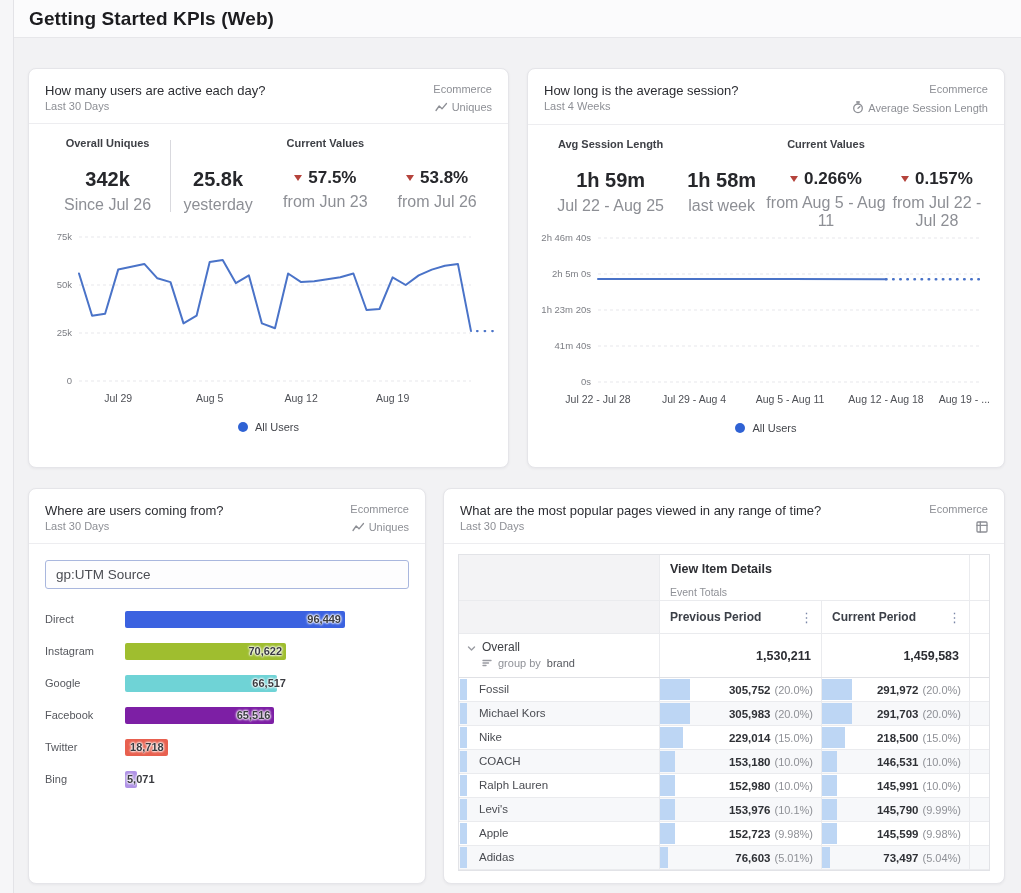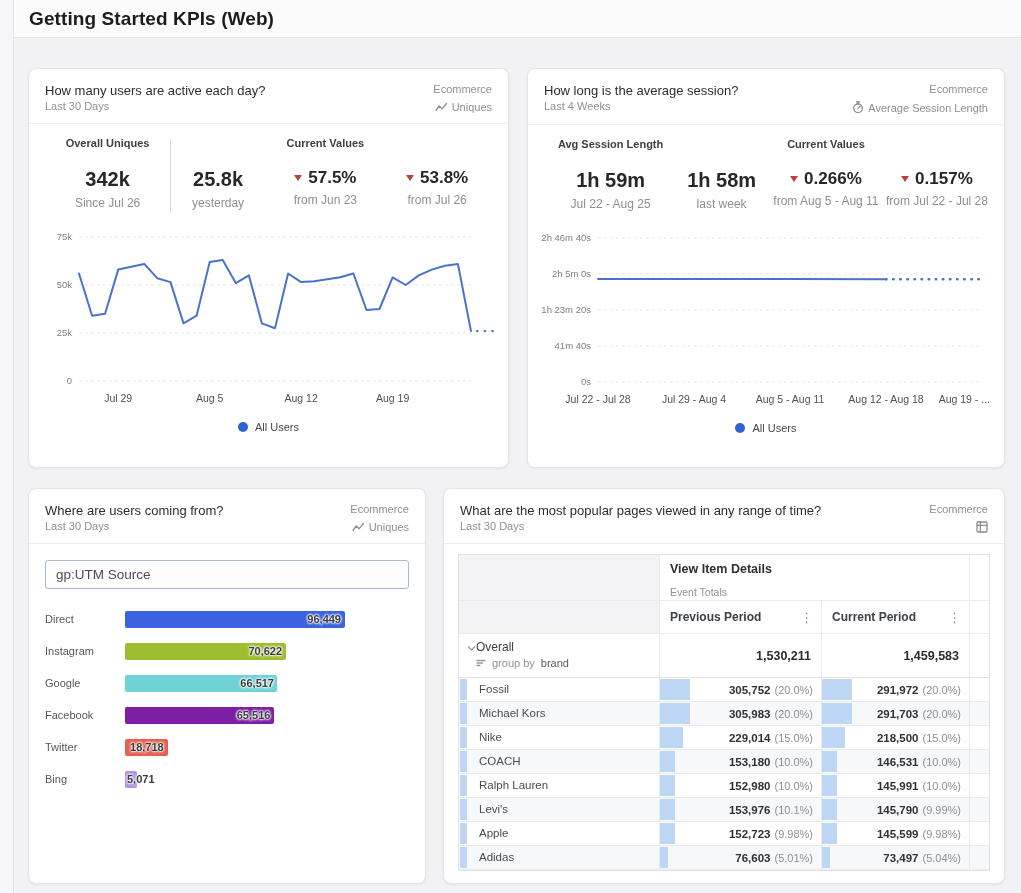--- a/index.html
+++ b/index.html
@@ -23,21 +23,21 @@
   .ph-sub{font-size:11px;color:#8d8f95;margin-top:2px}
   .ph-meta{text-align:right;font-size:11px;color:#8d8f95;flex:none;padding-left:10px}
   .ph-meta .m2{margin-top:6px;display:flex;align-items:center;gap:4px;justify-content:flex-end}
 
   .stats-row{display:flex;align-items:stretch;padding:13px 16px 2px;height:78px;box-sizing:content-box}
   .stat{text-align:center}
   .stat .slabel{font-size:11px;font-weight:700;color:#3e4046;height:15px}
   .stat .svalue{margin-top:16px;display:flex;align-items:center;justify-content:center;gap:6px;font-weight:700;color:#26272b}
   .stat .svalue.big{font-size:20px}
   .stat .svalue.mid{font-size:17px}
-  .stat .ssub{font-size:12px;color:#8d8f95;margin-top:5px}
+  .stat .ssub{font-size:16px;color:#8d8f95;margin-top:5px}
   .stat-div{width:1px;background:#d9d9de;margin:3px 0}
   .c1{flex:0 0 28%}.c2{flex:0 0 21%}.c3{flex:0 0 27%}.c4{flex:0 0 23%}
   .down-arrow{width:0;height:0;border-left:4px solid transparent;border-right:4px solid transparent;border-top:6px solid #b5433c;display:inline-block}
 
   svg.chart{display:block;margin:6px 6px 0 6px}
   .ytick{font-size:9.5px;fill:#7c7e84}
   .xtick{font-size:10.5px;fill:#4e5056}
   .legend{display:flex;justify-content:center;align-items:center;gap:7px;margin-top:8px;font-size:11px;color:#44464c}
   .legend .dot{width:10px;height:10px;border-radius:50%}
 
@@ -59,21 +59,21 @@
   .c-end{flex:1;border-left:1px solid #eaebee}
   .hrow1{height:46px}
   .hrow1 .c-name,.hrow2 .c-name{background:#f3f3f5}
   .group-head{padding:7px 0 0 10px}
   .group-head .gh1{font-size:12.5px;font-weight:700;color:#2e2f34}
   .group-head .gh2{font-size:10.5px;color:#8f9197;margin-top:10px}
   .hrow2{height:33px}
   .col-h{display:flex;align-items:center;justify-content:space-between;padding:0 8px 0 10px;font-size:12px;font-weight:700;color:#3c4048;height:100%}
   .kebab{color:#7a87a8;font-size:13px;font-weight:400;cursor:pointer}
   .orow{height:44px;border-bottom:1px solid #e0e1e5}
-  .orow .c-name{padding:6px 0 0 8px;display:flex;}
+  .orow .c-name{padding:6px 0 0 8px;display:flex;gap:6px}
   .oname{font-size:12px;color:#3e4045}
   .ogroup{display:flex;align-items:center;gap:6px;margin-top:3px;font-size:11px;color:#8f9197}
   .ogroup b{color:#55585e;font-weight:400}
   .oval{display:flex;align-items:center;justify-content:flex-end;padding-right:10px;font-size:12.5px;font-weight:700;color:#2c2d32}
   .trow.data{height:24px}
   .trow.data.alt{background:#f7f8fa}
   .trow.data.alt .c-end{background:#f7f8fa}
   .row-strip{position:absolute;left:1px;top:1px;bottom:1px;width:7px;background:#bdd6f4}
   .brand{font-size:11.5px;color:#4a4c52;padding-left:20px;line-height:23px;display:block}
   .tc.val{position:relative;display:flex;align-items:center;justify-content:flex-end;gap:4px;padding-right:8px}
@@ -262,21 +262,21 @@
           <div class="bar-label">Instagram</div>
           <div class="bar-track">
             <div class="bar-fill" style="width: 161.1px; background: rgb(159, 190, 47);"></div>
             <span class="bar-val" style="right: 128.9px;">70,622</span>
           </div>
         </div>
         <div class="bar-row">
           <div class="bar-label">Google</div>
           <div class="bar-track">
             <div class="bar-fill" style="width: 151.7px; background: rgb(111, 211, 214);"></div>
-            <span class="bar-val" style="right: 137px;">66,517</span>
+            <span class="bar-val" style="right: 125px;">66,517</span>
           </div>
         </div>
         <div class="bar-row">
           <div class="bar-label">Facebook</div>
           <div class="bar-track">
             <div class="bar-fill" style="width: 149.4px; background: rgb(125, 31, 165);"></div>
             <span class="bar-val" style="right: 140.6px;">65,516</span>
           </div>
         </div>
         <div class="bar-row">

